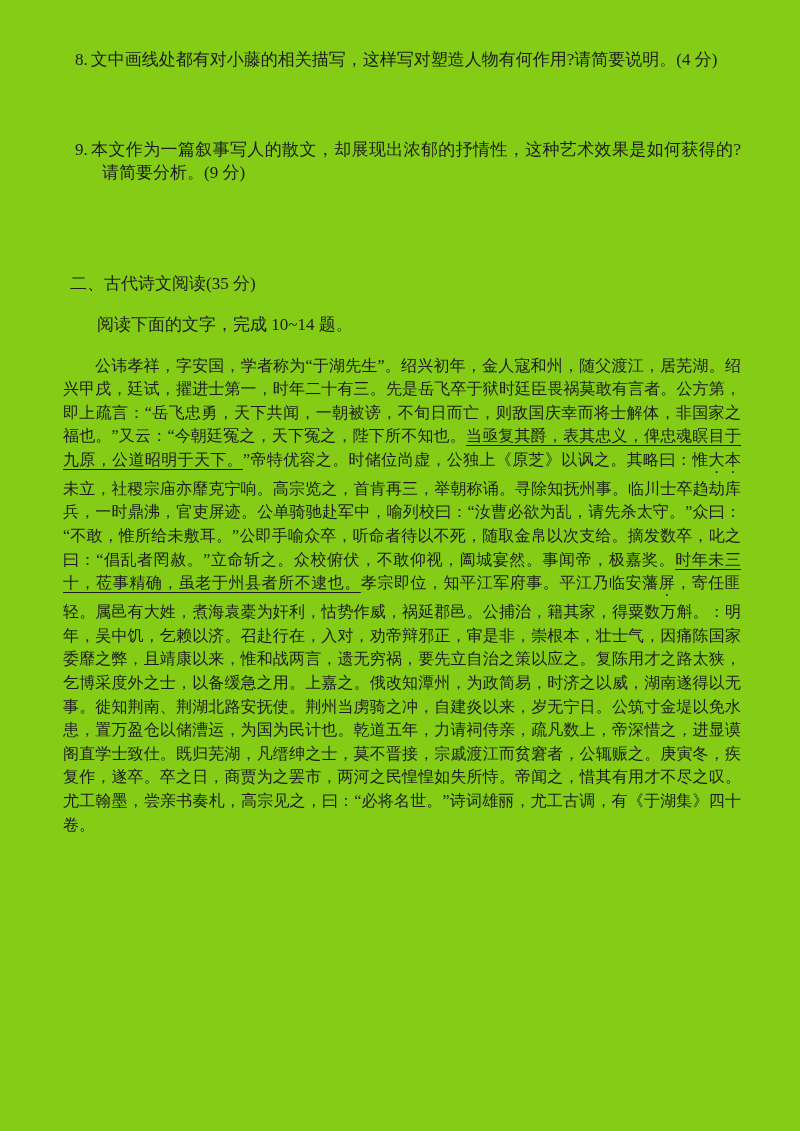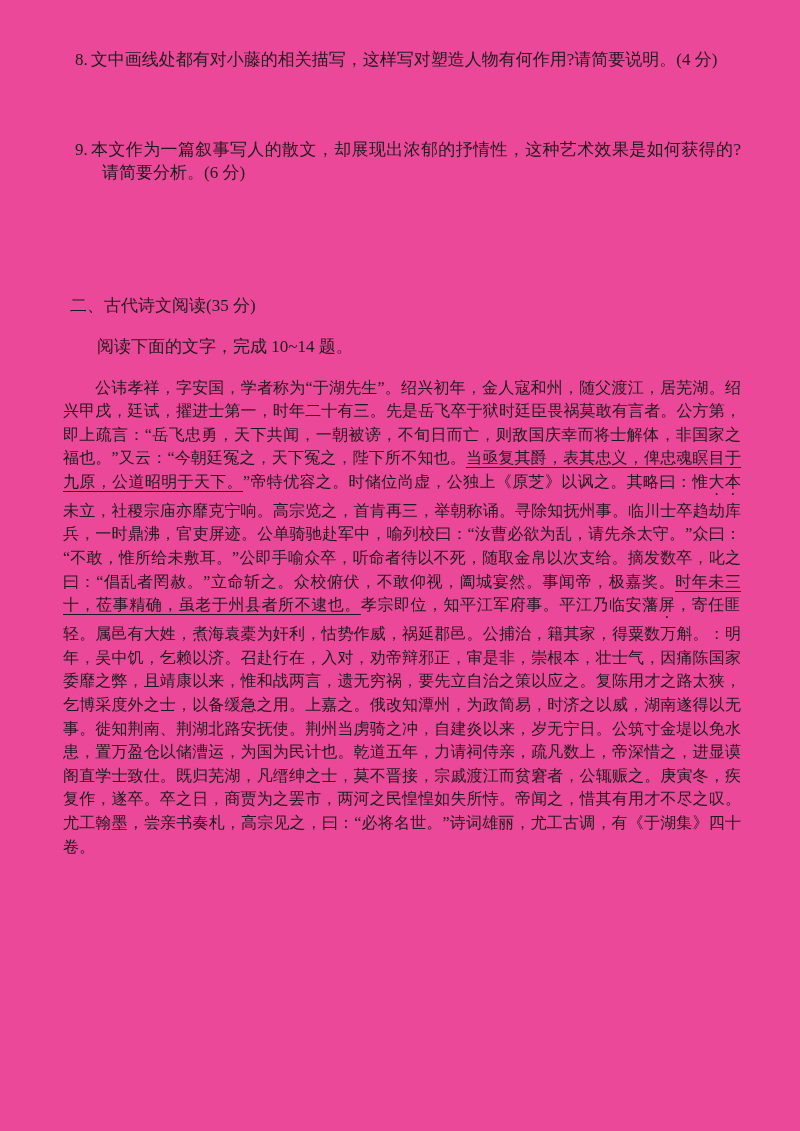--- a/index.html
+++ b/index.html
@@ -1,21 +1,21 @@
 <!DOCTYPE html>
 <html lang="zh"><head>
 <meta charset="utf-8">
 <style>
   html, body { margin: 0; padding: 0; background: #e8e8e8; }
   .page {
     position: relative;
     width: 800px;
     height: 1131px;
     margin: 0 auto;
-    background: #ec4899;
+    background: #84cc16;
     font-family: "Liberation Serif", "DejaVu Serif", serif;
     color: #1c1c1c;
     overflow: hidden;
   }
   .content {
     position: absolute;
     left: 63px;
     top: 0;
     width: 678px;
   }
@@ -25,21 +25,21 @@
     text-indent: -27px;
     font-size: 17px;
     line-height: 23.5px;
     text-align: justify;
     word-break: break-all;
   }
   .q8 { margin-top: 48px; }
   .q9 { margin-top: 66px; }
   .q-num { margin-right: 3px; }
   .sec-title {
-    margin-top: 109px;
+    margin-top: 87px;
     margin-left: 7px;
     font-size: 17px;
     line-height: 24px;
   }
   .sec-sub {
     margin-top: 3px;
     margin-left: 34px;
     font-size: 17px;
     line-height: 24px;
   }
@@ -76,21 +76,21 @@
   }
 </style>
 </head>
 <body>
 
 <div class="page">
   <div class="content">
 
     <p class="question q8"><span class="q-num">8.</span><span>文中画线处都有对小藤的相关描写，这样写对塑造人物有何作用?请简要说明。(4 分)</span></p>
 
-    <p class="question q9"><span class="q-num">9.</span><span>本文作为一篇叙事写人的散文，却展现出浓郁的抒情性，这种艺术效果是如何获得的?请简要分析。(6 分)</span></p>
+    <p class="question q9"><span class="q-num">9.</span><span>本文作为一篇叙事写人的散文，却展现出浓郁的抒情性，这种艺术效果是如何获得的?请简要分析。(9 分)</span></p>
 
     <p class="sec-title">二、古代诗文阅读(35 分)</p>
 
 
     <p class="sec-inst">阅读下面的文字，完成 10~14 题。</p>
 
     <p class="passage"><span>公讳孝祥，字安国，学者称为“于湖先生”。绍兴初年，金人寇和州，随父渡江，居芜湖。绍兴甲戌，廷试，擢进士第一，时年二十有三。先是岳飞卒于狱时廷臣畏祸莫敢有言者。公方第，即上疏言：“岳飞忠勇，天下共闻，一朝被谤，不旬日而亡，则敌国庆幸而将士解体，非国家之福也。”又云：“今朝廷冤之，天下冤之，陛下所不知也。</span><span class="u">当亟复其爵，表其忠义，俾忠魂瞑目于九原，公道昭明于天下。</span><span>”帝特优容之。时储位尚虚，公独上《原芝》以讽之。其略曰：惟</span><span class="em">大本</span><span>未立，社稷宗庙亦靡克宁响。高宗览之，首肯再三，举朝称诵。寻除知抚州事。临川士卒趋劫库兵，一时鼎沸，官吏屏迹。公单骑驰赴军中，喻列校曰：“汝曹必欲为乱，请先杀太守。”众曰：“不敢，惟所给未敷耳。”公即手喻众卒，听命者待以不死，随取金帛以次支给。摘发数卒，叱之曰：“倡乱者罔赦。”立命斩之。众校俯伏，不敢仰视，阖城宴然。事闻帝，极嘉奖。</span><span class="u">时年未三十，莅事精确，虽老于州县者所不逮也。</span><span>孝宗即位，知平江军府事。平江乃临安藩</span><span class="em">屏</span><span>，寄任匪轻。属邑有大姓，煮海袁橐为奸利，怙势作威，祸延郡邑。公捕治，籍其家，得粟数万斛。：明年，吴中饥，乞赖以济。召赴行在，入对，劝帝辩邪正，审是非，崇根本，壮士气，因痛陈国家委靡之弊，且靖康以来，惟和战两言，遗无穷祸，要先立自治之策以应之。复陈用才之路太狭，乞博采度外之士，以备缓急之用。上嘉之。俄改知潭州，为政简易，时济之以威，湖南遂得以无事。徙知荆南、荆湖北路安抚使。荆州当虏骑之冲，自建炎以来，岁无宁日。公筑寸金堤以免水患，置万盈仓以储漕运，为国为民计也。乾道五年，力请祠侍亲，疏凡数上，帝深惜之，进显谟阁直学士致仕。既归芜湖，凡缙绅之士，莫不晋接，宗戚渡江而贫窘者，公辄赈之。庚寅冬，疾复作，遂卒。卒之日，商贾为之罢市，两河之民惶惶如失所恃。帝闻之，惜其有用才不尽之叹。尤工翰墨，尝亲书奏札，高宗见之，曰：“必将名世。”诗词雄丽，尤工古调，有《于湖集》四十卷。</span></p>
 
 
   </div>

